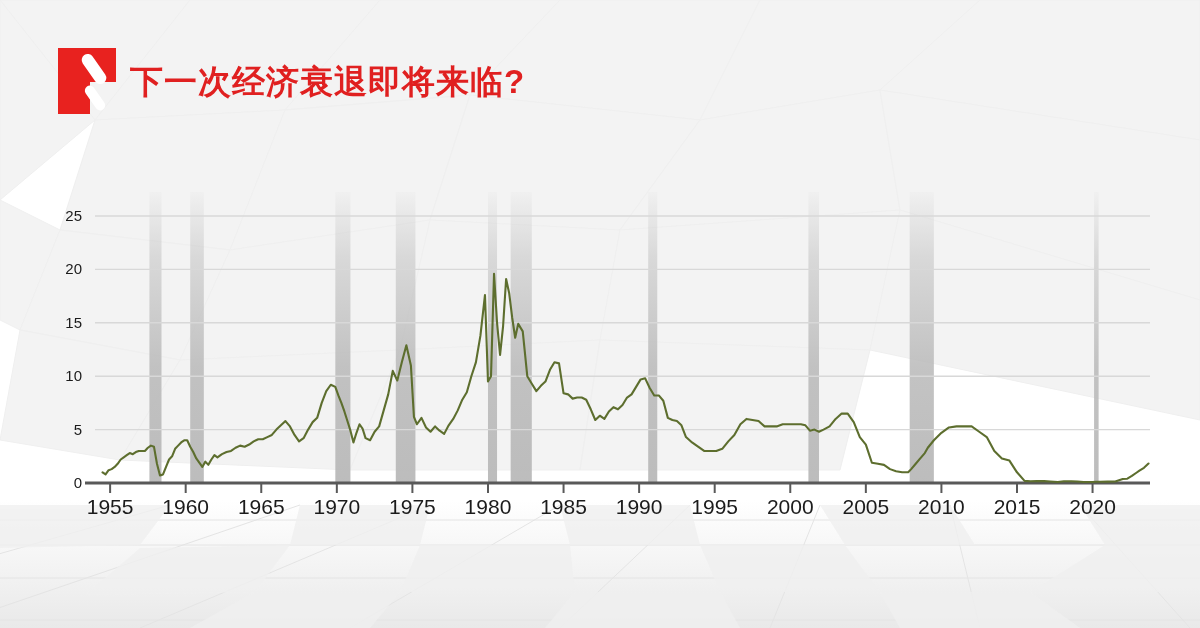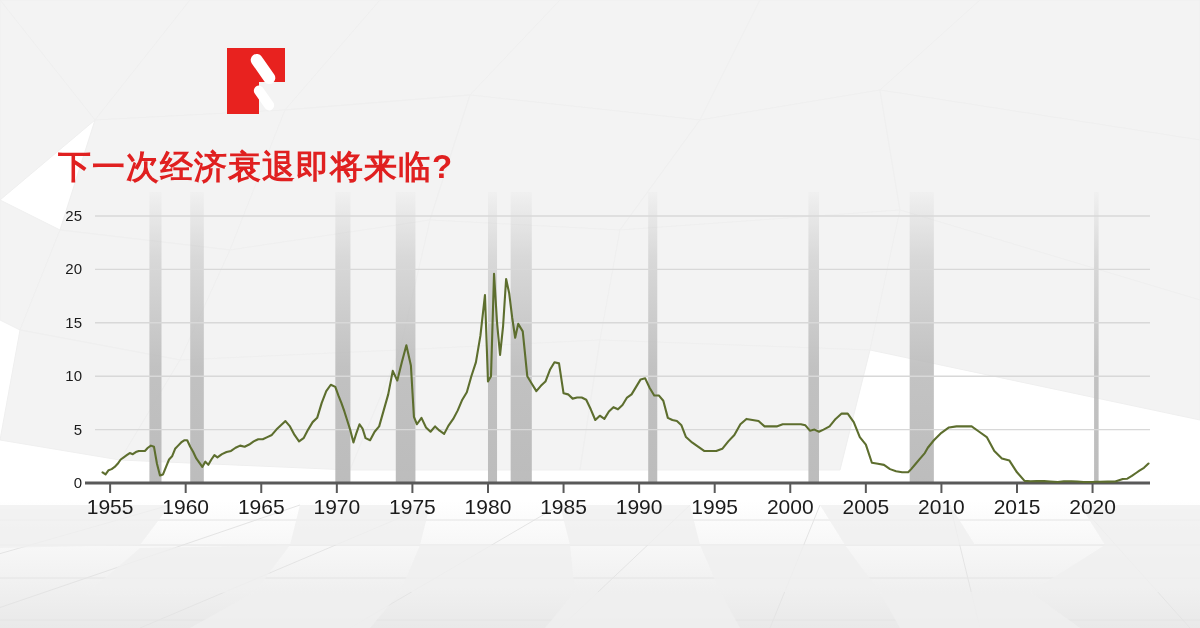--- a/index.html
+++ b/index.html
@@ -8,21 +8,21 @@
     font-family:"Liberation Sans","DejaVu Sans",sans-serif;
     background:#ffffff;
     position:relative;
   }
   #stage{position:absolute;inset:0;width:1200px;height:628px;overflow:hidden;background:#fff;}
 
   
   .bg-poly{position:absolute;inset:0;width:1200px;height:628px;pointer-events:none;}
 
   
-  .header{position:absolute;left:58px;top:48px;display:flex;align-items:center;gap:36px;flex-direction:column;}
+  .header{position:absolute;left:58px;top:48px;display:flex;align-items:center;gap:14px;}
   .logo-mark{position:relative;width:58px;height:66px;flex:0 0 auto;}
   .title{
     color:#e02020;
     font-size:33px;
     font-weight:bold;
     letter-spacing:1px;
     line-height:1;
     white-space:nowrap;
     font-family:"Liberation Sans","DejaVu Sans",sans-serif;
   }

